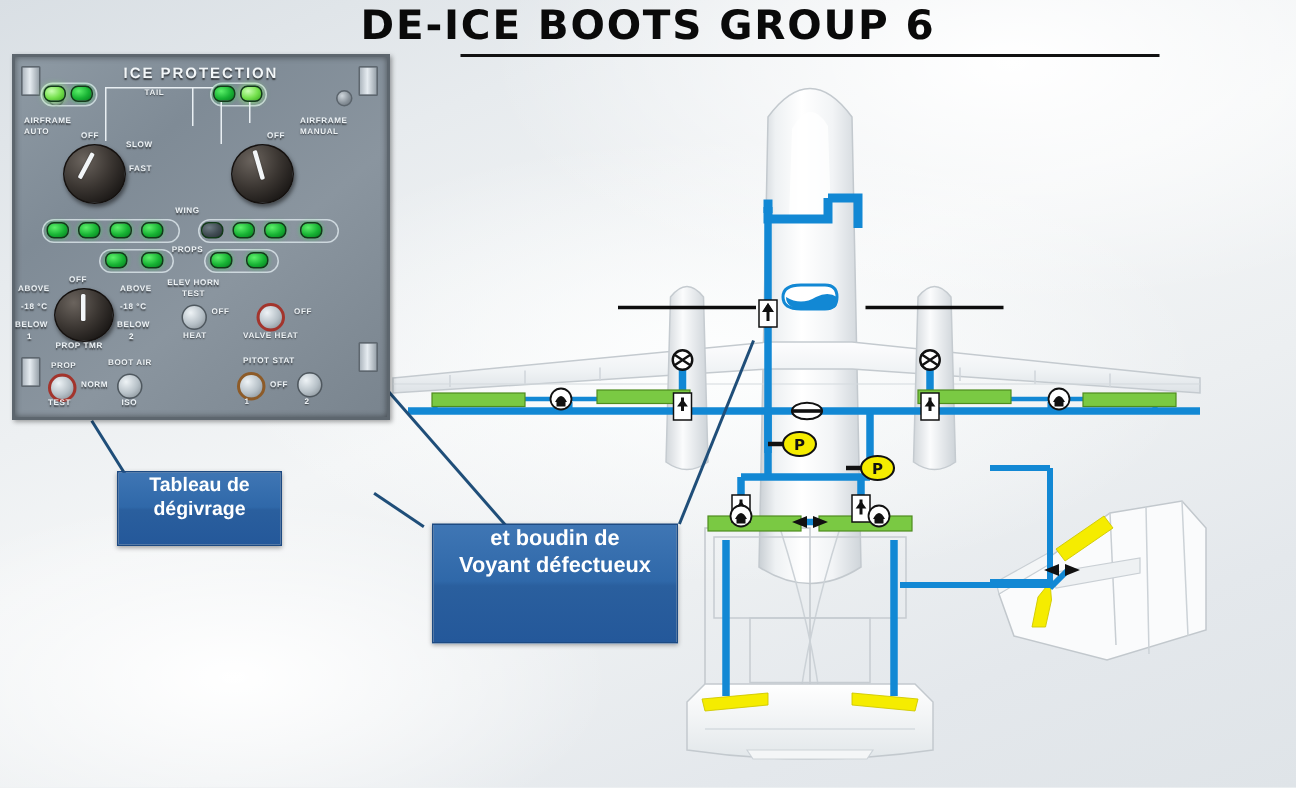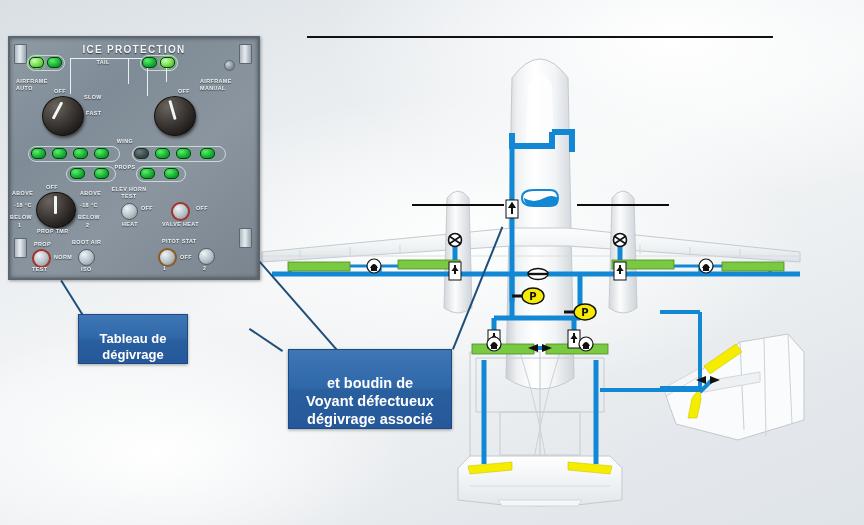--- a/index.html
+++ b/index.html
@@ -88,21 +88,21 @@
   .pbtn.red{border:2px solid #a3342c;}
   .pbtn.amber{border:2px solid #8d5b28;}
   .wire{position:absolute;background:#e9eff3;}
   
   .callout{
     position:absolute;color:#ffffff;text-align:center;
     background:linear-gradient(180deg,#3f76b4 0%,#2f68a9 48%,#2a5f9e 52%,#24589a 100%);
     border:1px solid #1d4madeup;
     border:1px solid #1d4a82;
     box-shadow:0 1px 3px rgba(0,0,0,.35);
-    display:flex;align-items:flex-end;justify-content:center;
+    display:flex;align-items:flex-start;justify-content:center;
     font-weight:bold;line-height:1.25;
   }
   #callout-panel{left:78px;top:314px;width:108px;height:48px;font-size:13px;}
   #callout-lamp{left:288px;top:349px;width:162px;height:78px;font-size:14.5px;}
   .leader{position:absolute;background:#1f4e79;transform-origin:0 0;height:2px;}
   
   #plane{position:absolute;left:0;top:0;width:864px;height:525px;}
 </style>
 </head>
 <body>
@@ -280,20 +280,21 @@
         <line x1="512" y1="296" x2="528" y2="296" stroke="#111" stroke-width="3"></line>
         <ellipse cx="533" cy="296" rx="11" ry="8" fill="#f5ec00" stroke="#111" stroke-width="1.4"></ellipse>
         <text x="533" y="300" font-family="DejaVu Sans, sans-serif" font-size="10" font-weight="bold" text-anchor="middle" fill="#111">P</text>
         <line x1="580" y1="312" x2="564" y2="312" stroke="#111" stroke-width="3"></line>
         <ellipse cx="585" cy="312" rx="11" ry="8" fill="#f5ec00" stroke="#111" stroke-width="1.4"></ellipse>
         <text x="585" y="316" font-family="DejaVu Sans, sans-serif" font-size="10" font-weight="bold" text-anchor="middle" fill="#111">P</text>
       </g>
     </g>
   </svg>
 
+  <div id="title">DE-ICE BOOTS GROUP 6</div>
   <div id="title-underline"></div>
 
   <div class="leader" style="left:62px;top:280px;width:56px;transform:rotate(58deg);"></div>
   <div class="leader" style="left:87px;top:63px;width:422px;transform:rotate(48.8deg);"></div>
   <div class="leader" style="left:452px;top:349px;width:132px;transform:rotate(-68deg);"></div>
   <div class="leader" style="left:282px;top:352px;width:40px;transform:rotate(214deg);"></div>
 
   <div id="panel">
 
     <div id="panel-title">ICE PROTECTION</div>
@@ -394,17 +395,16 @@
   </div>
 
   <div class="callout" id="callout-panel">
     <span>Tableau de dégivrage</span>
   </div>
 
   <div class="callout" id="callout-lamp">
     <div>
       <div>et boudin de</div>
       <div>Voyant défectueux</div>
-      <div>dégivrage associé</div>
     </div>
   </div>
 
 </div>
 
 </body></html>

